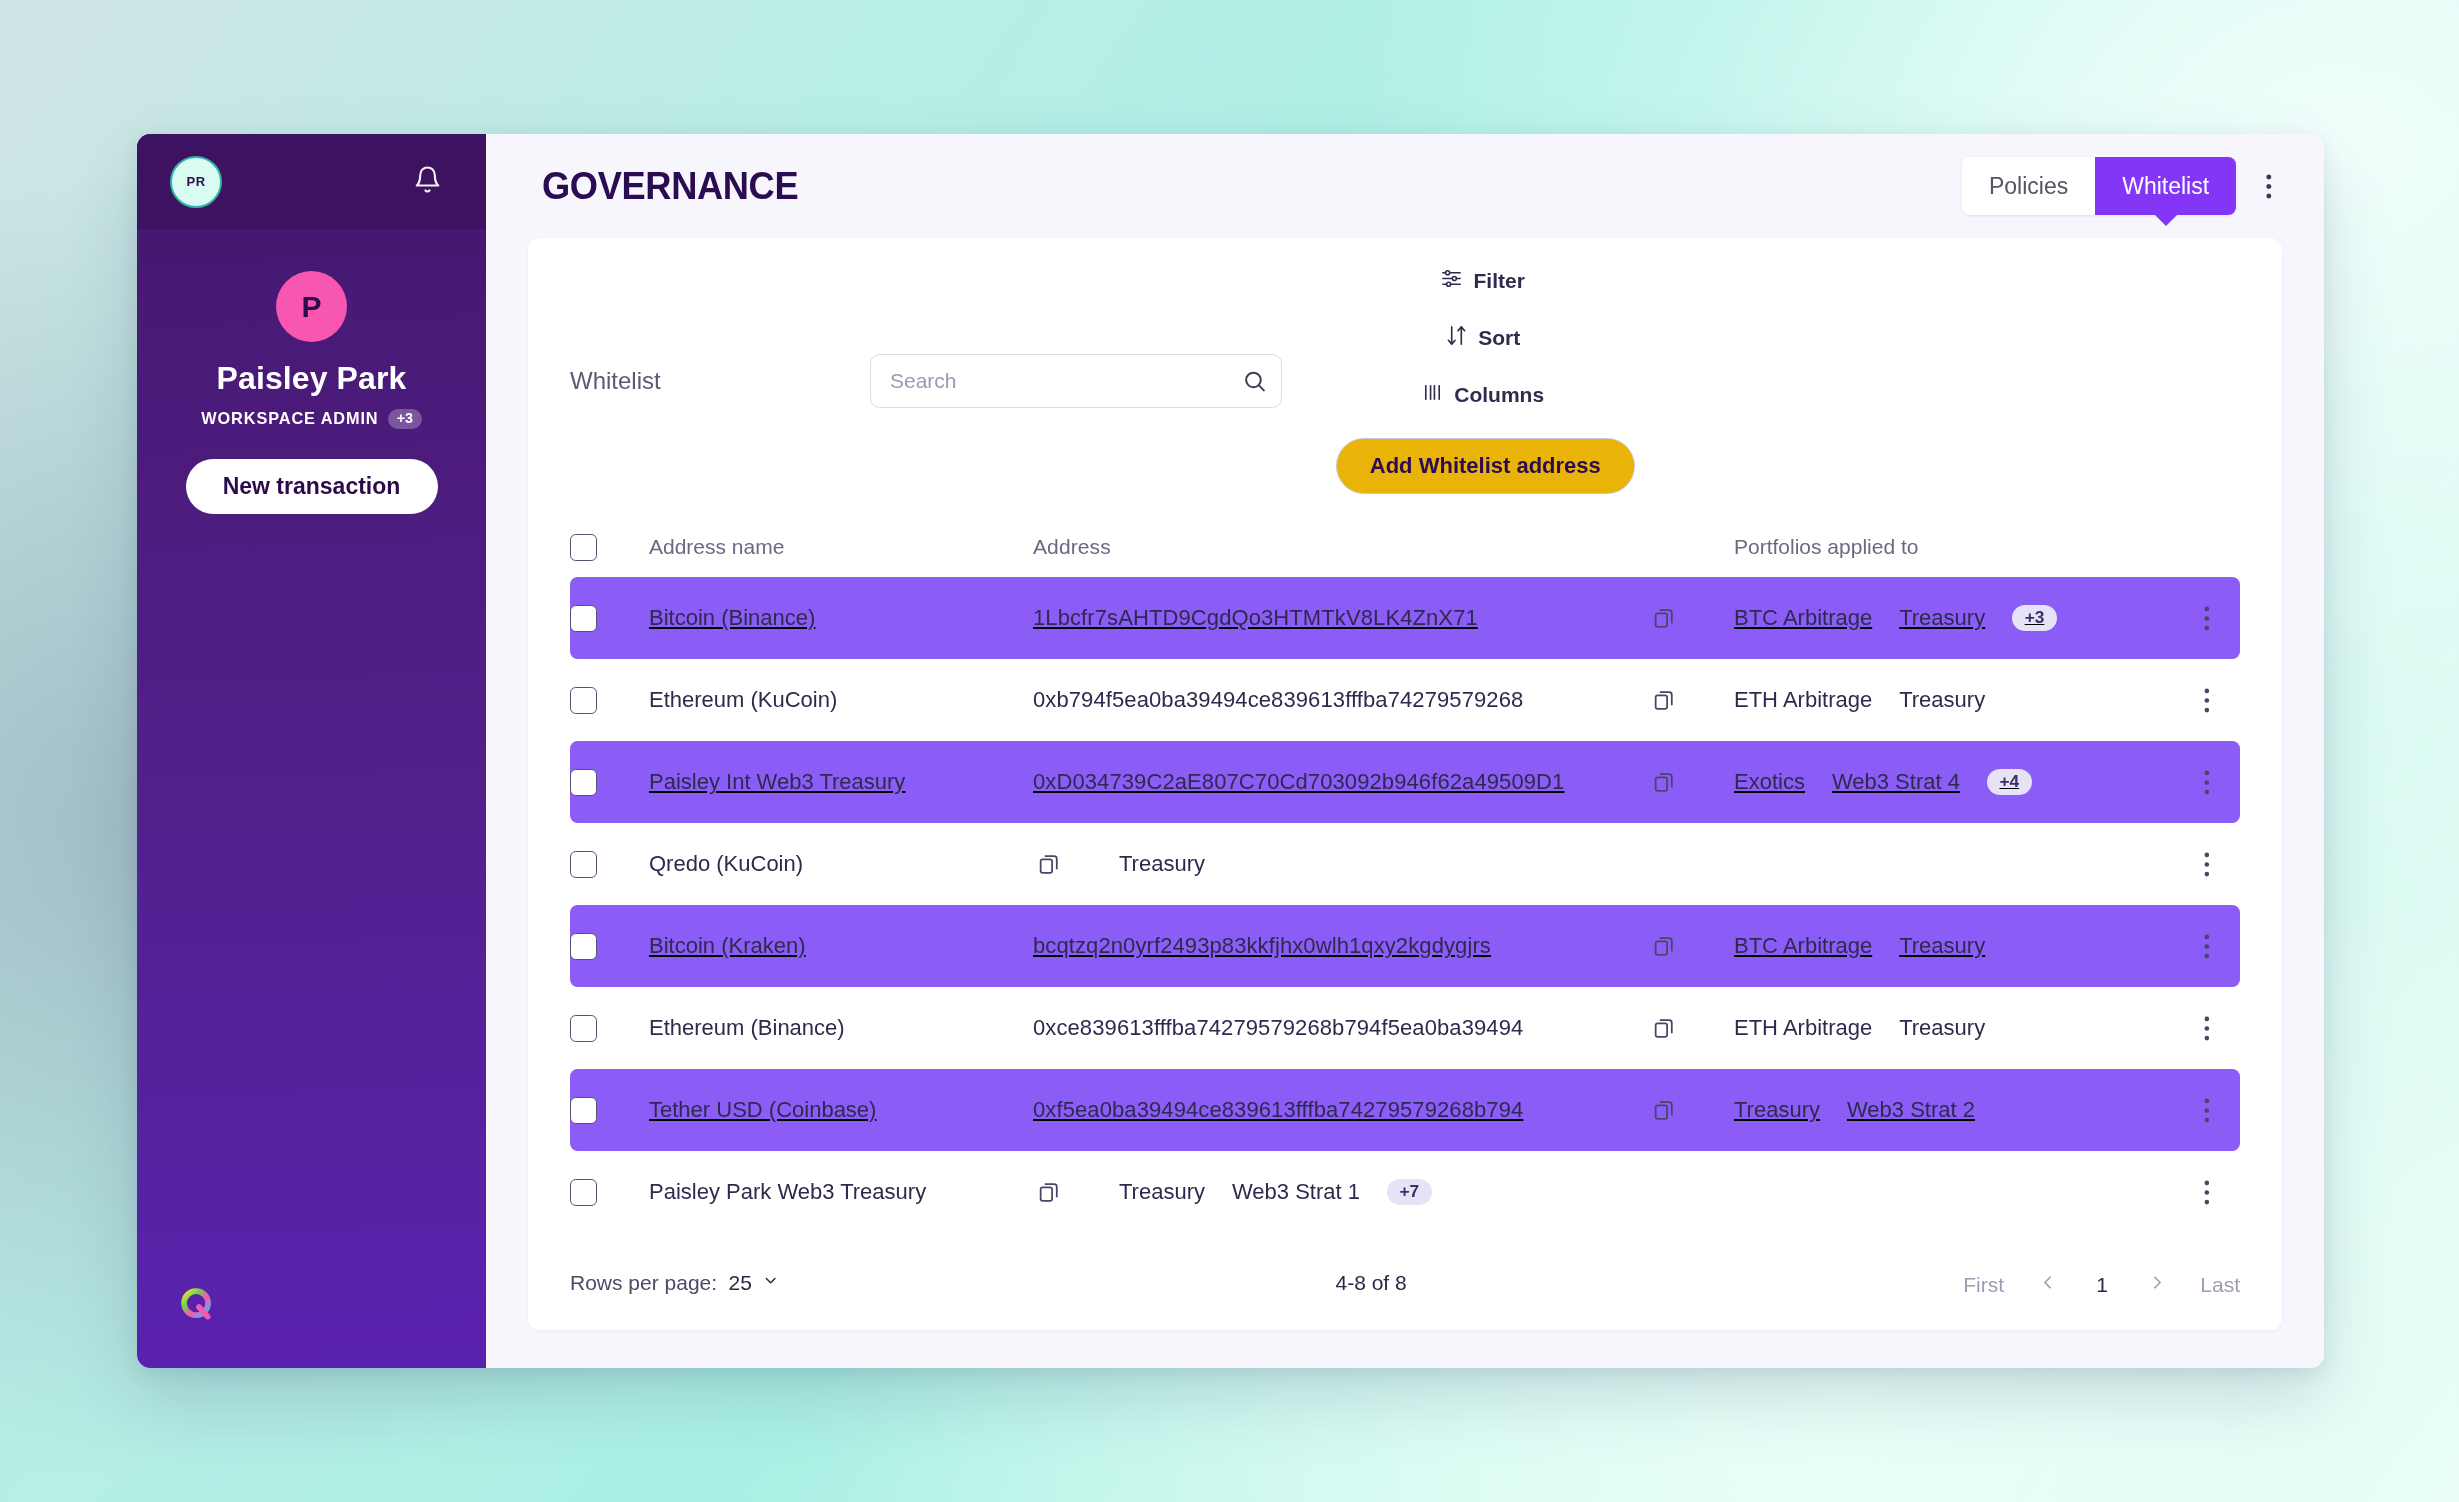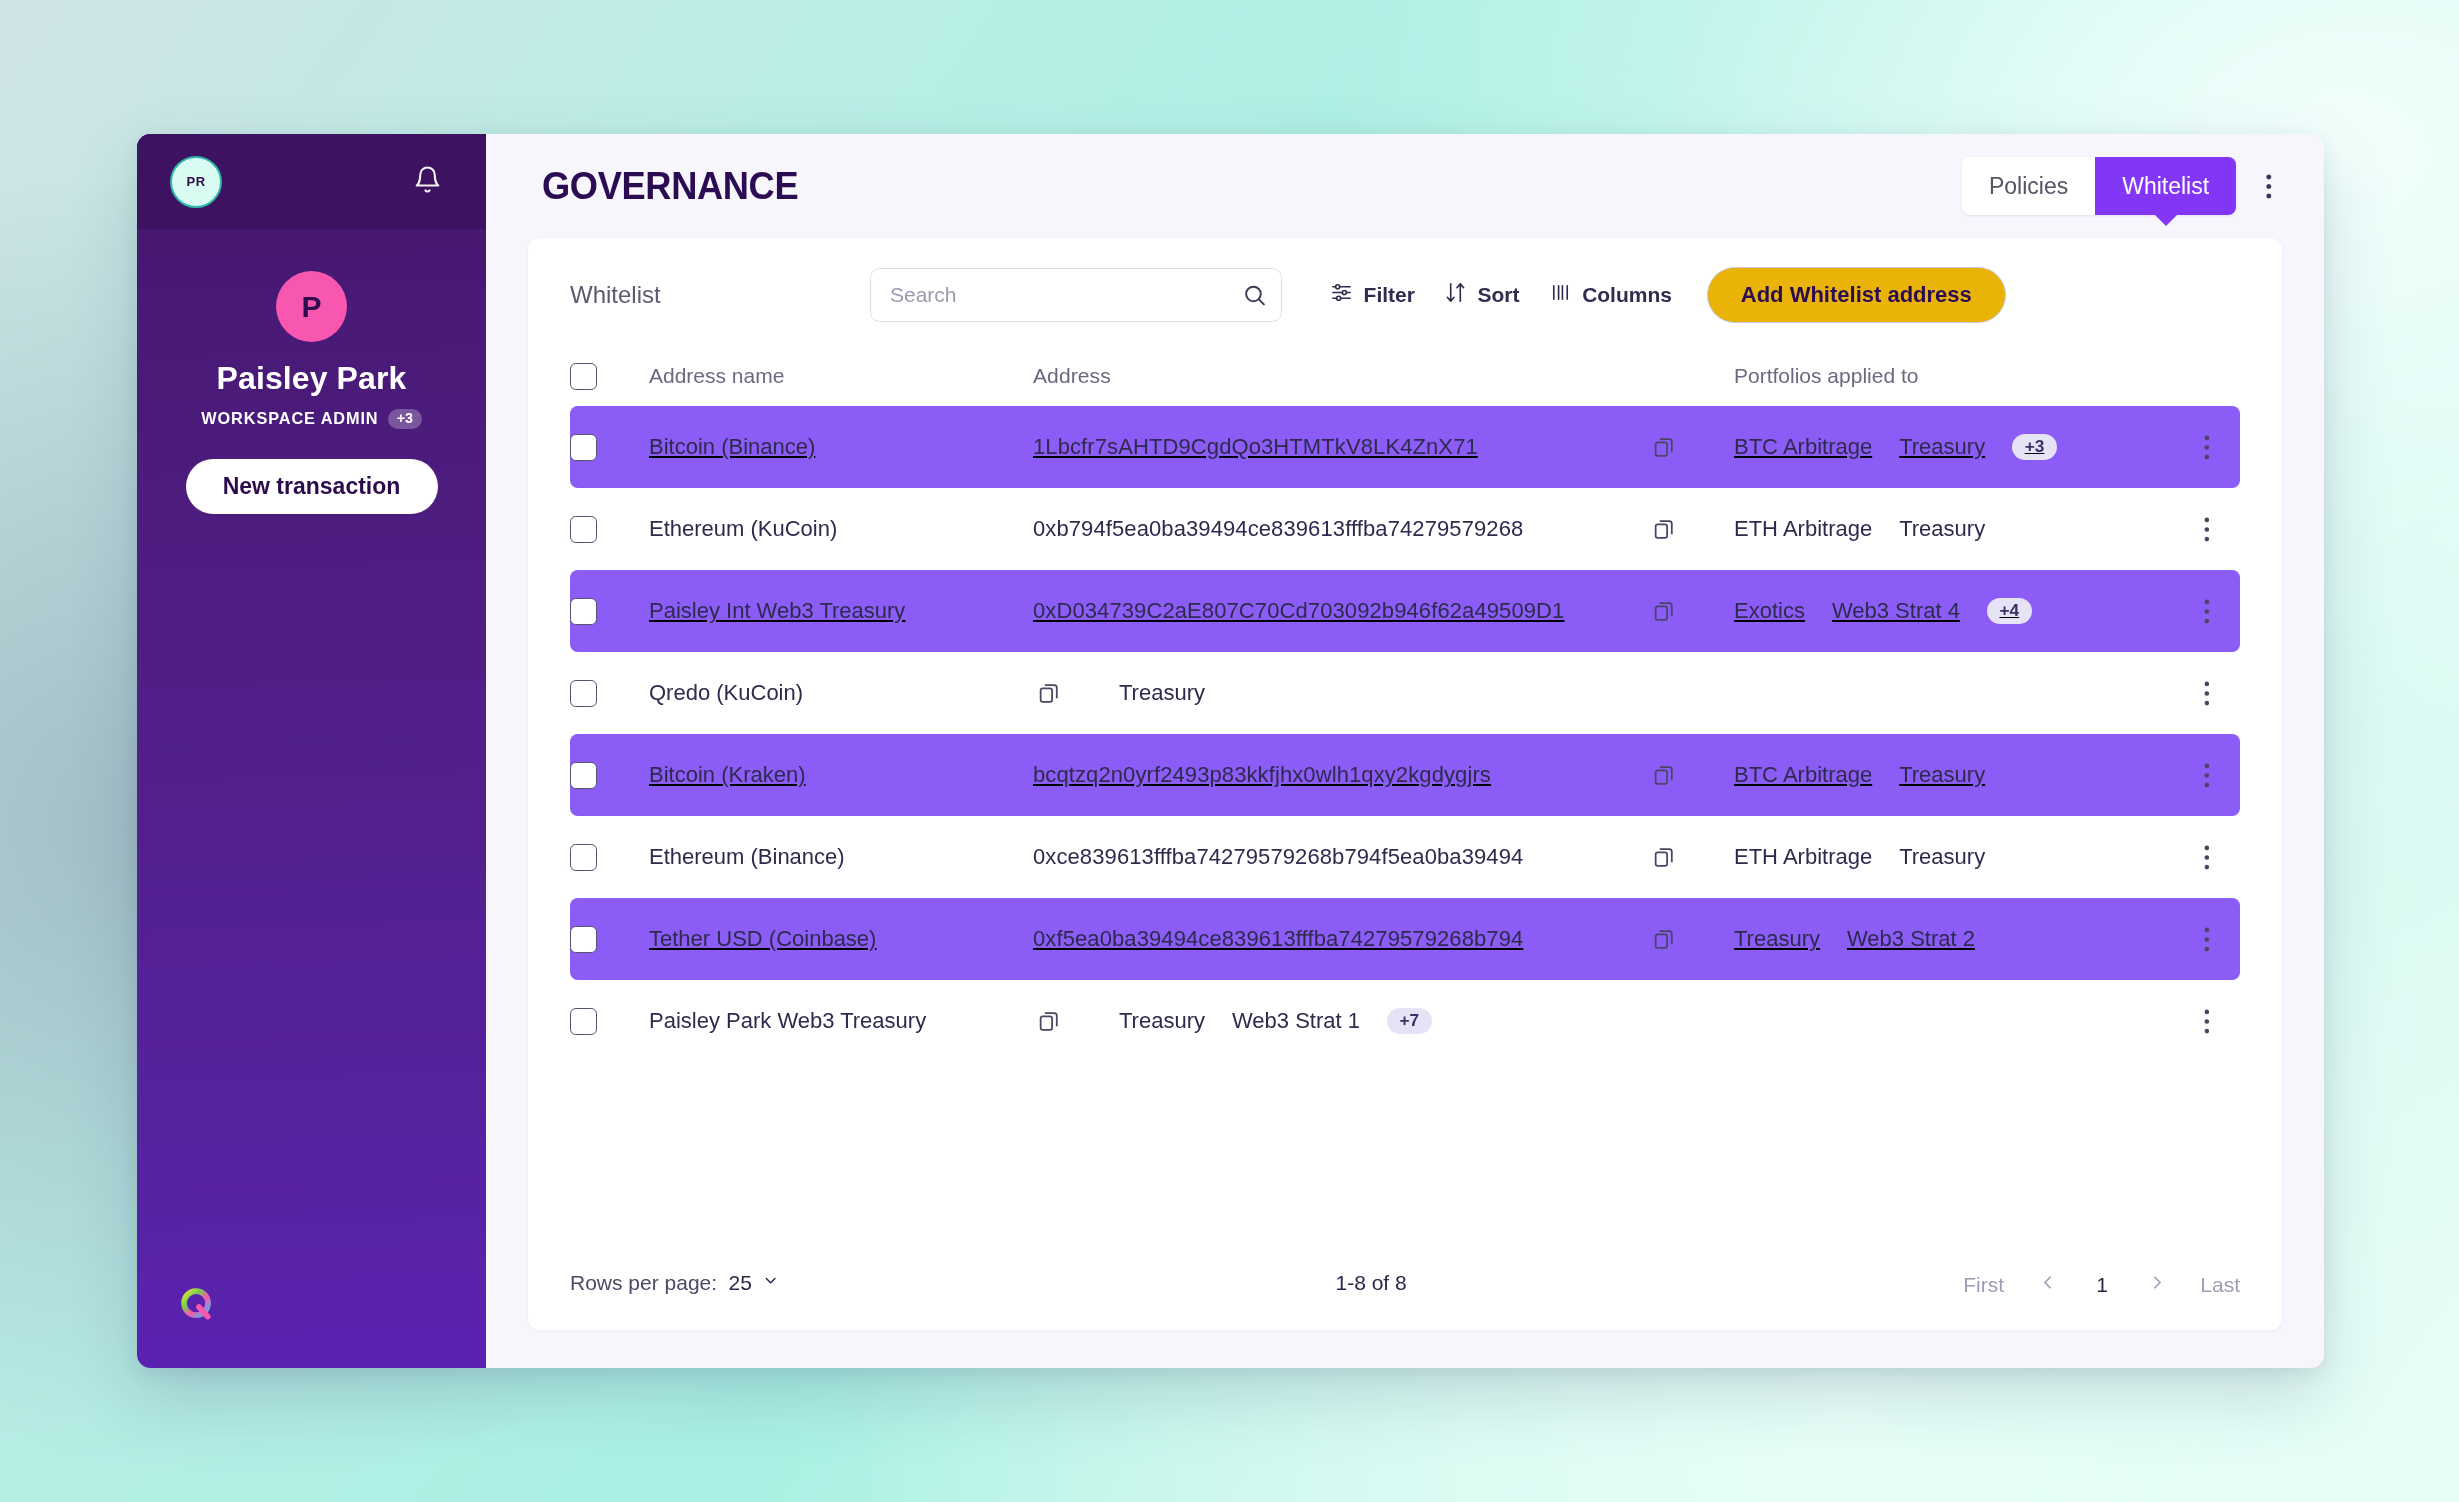--- a/index.html
+++ b/index.html
@@ -187,21 +187,21 @@
     font-size: 21px; color: #3a3850;
     font-family: "Liberation Sans", sans-serif;
     outline: none; background: #fff;
   }
   .search-input::placeholder { color: #9b9ab0; }
   .search-icon-btn {
     position: absolute; right: 15.4px; top: 50%; transform: translateY(-50%);
     background: none; border: none; cursor: pointer; display: flex;
     color: #3e3c57;
   }
-  .tool-actions { display: flex; align-items: center; gap: 29px; margin-left: 27px; }
+  .tool-actions { display: flex; align-items: center; gap: 29px; margin-left: 27px; flex-direction: column; }
   .tool-btn {
     display: flex; align-items: center; gap: 10.6px;
     background: none; border: none; cursor: pointer;
     color: #2f2c4d; font-size: 21px; font-weight: 700;
     font-family: "Liberation Sans", sans-serif;
   }
   .add-btn {
     margin-left: 5.8px;
     height: 56px; padding: 0 33px;
     background: #eab308; color: #2b0b52;
@@ -638,21 +638,21 @@
           <span class="rpp-value">
             <span>25</span>
             <span>
               <svg width="17.3" height="17.3" viewBox="0 0 24 24" fill="none" stroke="#2b2747" stroke-width="2" stroke-linecap="round" stroke-linejoin="round">
                 <path d="M6 9l6 6 6-6"></path>
               </svg>
             </span>
           </span>
         </div>
 
-        <div class="range-text">1-8 of 8</div>
+        <div class="range-text">4-8 of 8</div>
 
         <div class="pager">
           <button class="pager-link">First</button>
           <button class="pager-arrow">
             <svg width="21" height="21" viewBox="0 0 24 24" fill="none" stroke="currentColor" stroke-width="2" stroke-linecap="round" stroke-linejoin="round">
               <path d="M15 18l-6-6 6-6"></path>
             </svg>
           </button>
           <button class="pager-page">1</button>
           <button class="pager-arrow">

